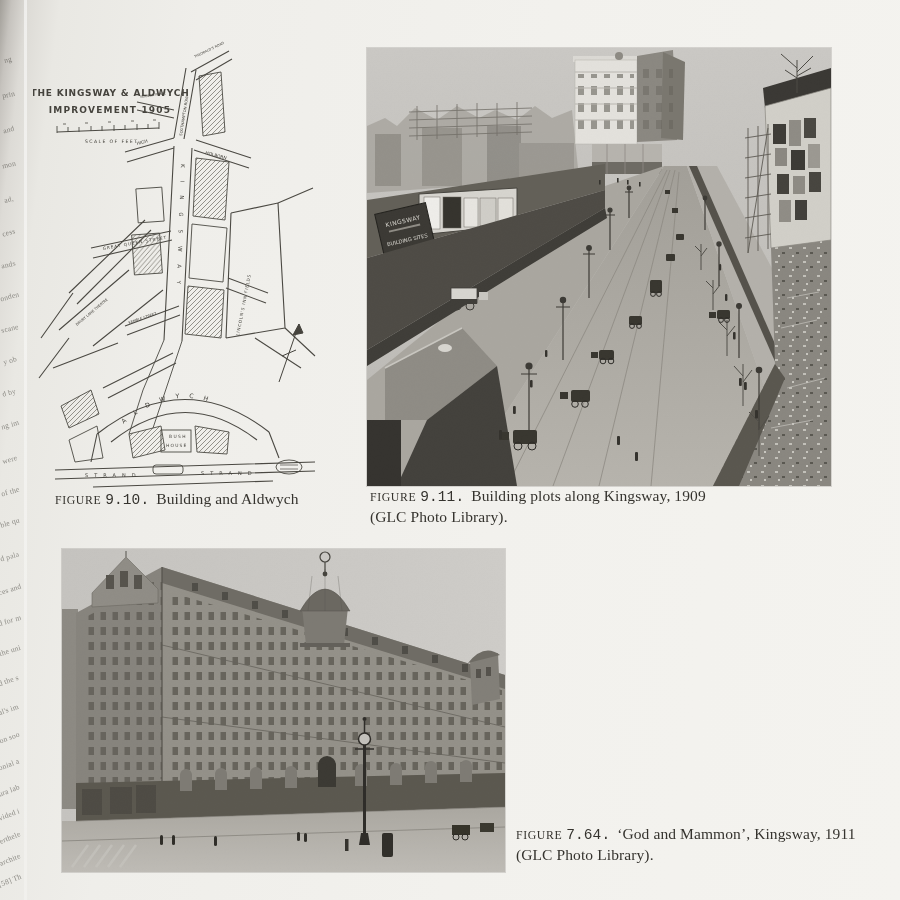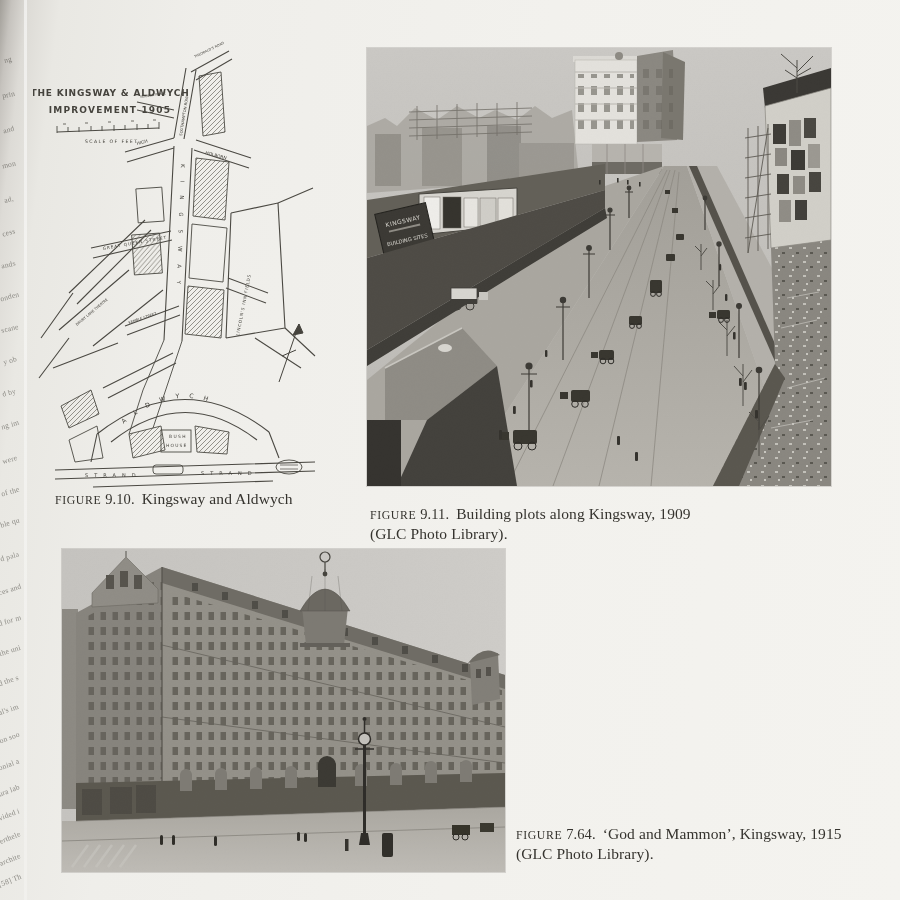--- a/index.html
+++ b/index.html
@@ -15,21 +15,21 @@
   }
   .edge-highlight{position:absolute;left:24px;top:0;width:3px;height:900px;
     background:linear-gradient(180deg,rgba(255,255,255,.55),rgba(255,255,255,.25));}
   .fig{position:absolute;}
   .fig svg{display:block;}
   .caption{
     position:absolute;color:#35332e;font-size:15.5px;line-height:1.32;
     font-family:"Liberation Serif",serif;letter-spacing:.1px;
   }
   .caption .figword{font-size:11.8px;letter-spacing:.6px;}
-  .caption .fignum{font-size:14.5px;margin-right:7px;}
+  .caption .fignum{font-size:14.5px;margin-right:7px;font-family:Liberation Mono, monospace;}
   .photo-frame{box-shadow:0 0 0 1px rgba(120,117,110,.25);}
 </style>
 </head>
 <body>
 
 <div class="edge-strip">
   <span style="top:55px;left:4px;transform:rotate(-14deg)">ng</span>
   <span style="top:90px;left:2px;transform:rotate(-12deg)">prin</span>
   <span style="top:125px;left:3px;transform:rotate(-15deg)">and</span>
   <span style="top:160px;left:2px;transform:rotate(-13deg)">mon</span>
@@ -477,24 +477,24 @@
     <circle cx="394" cy="288" r="3" fill="none" stroke="#2c2a25" stroke-width="1"></circle>
     <circle cx="403" cy="288" r="3" fill="none" stroke="#2c2a25" stroke-width="1"></circle>
     <rect x="418" y="274" width="14" height="9" fill="#3a382f"></rect>
   </g>
 
   <rect x="0" y="0" width="443" height="323" filter="url(#grain15)" opacity="0.05"></rect>
 </svg>
 </div>
 
 <div class="caption" style="left:55px;top:489px;width:310px">
-  <div><span class="figword">FIGURE</span>&nbsp;<span class="fignum">9.10.</span><span>Kingsway and Aldwych</span></div>
-</div>
-
-<div class="caption" style="left:370px;top:504px;width:475px">
+  <div><span class="figword">FIGURE</span>&nbsp;<span class="fignum">9.10.</span><span>Building and Aldwych</span></div>
+</div>
+
+<div class="caption" style="left:370px;top:486px;width:475px">
   <div><span class="figword">FIGURE</span>&nbsp;<span class="fignum">9.11.</span><span>Building plots along Kingsway, 1909</span></div>
   <div><span>(GLC Photo Library).</span></div>
 </div>
 
 <div class="caption" style="left:516px;top:824px;width:380px">
-  <div><span class="figword">FIGURE</span>&nbsp;<span class="fignum">7.64.</span><span>‘God and Mammon’, Kingsway, 1915</span></div>
+  <div><span class="figword">FIGURE</span>&nbsp;<span class="fignum">7.64.</span><span>‘God and Mammon’, Kingsway, 1911</span></div>
   <div><span>(GLC Photo Library).</span></div>
 </div>
 
 </body></html>

